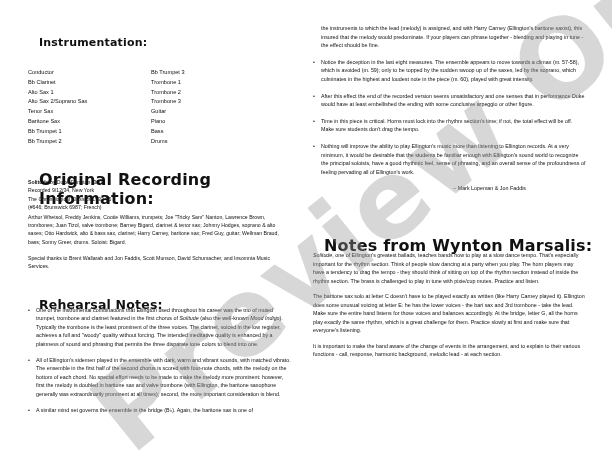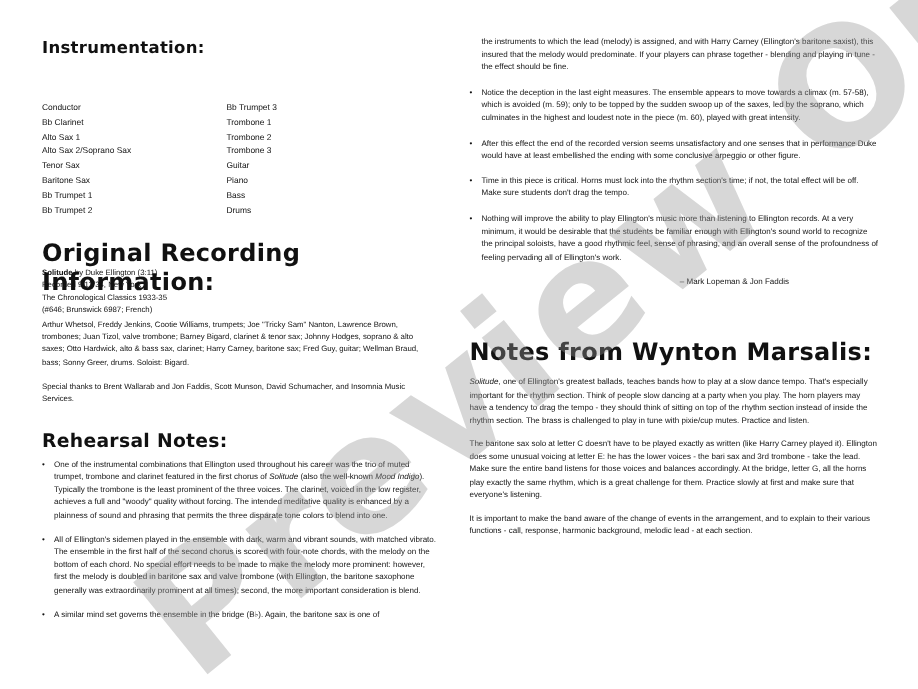--- a/index.html
+++ b/index.html
@@ -10,21 +10,21 @@
     font-family: "Liberation Sans", sans-serif;
     color: #111;
   }
   .page { position: absolute; top: 0; width: 306px; height: 459px; }
   .left { left: 0; }
   .right { left: 306px; }
 
   h2 {
     font-family: "DejaVu Sans", sans-serif;
     font-weight: bold;
-    margin: 0;
+    margin: 11px;
     position: absolute;
     letter-spacing: 0.2px;
     color: #111;
   }
   .h-instr { left: 28px; top: 25px; font-size: 11px; }
   .h-orig { left: 28px; top: 159px; font-size: 16px; }
   .h-reh { left: 28px; top: 286px; font-size: 12.5px; }
   .h-wynton { left: 7px; top: 225px; font-size: 16px; }
 
   .instr-grid { position: absolute; left: 28px; top: 68px; font-size: 5.6px; line-height: 9.8px; }

